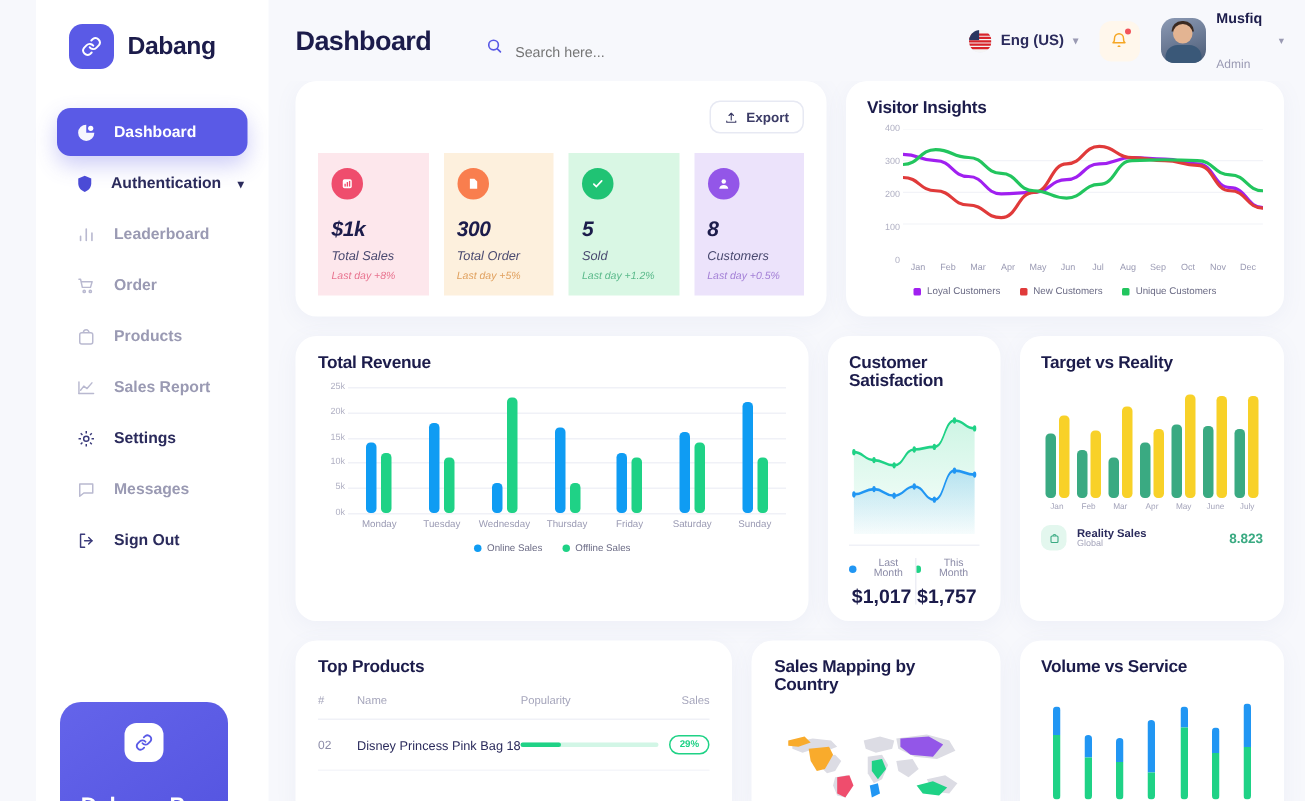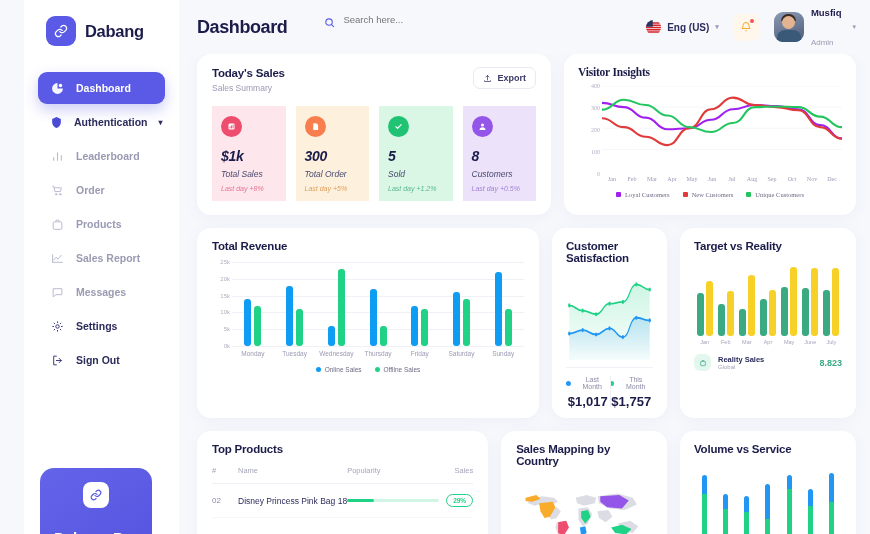--- a/index.html
+++ b/index.html
@@ -50,21 +50,21 @@
     display:flex; align-items:center; justify-content:center; color:#5a5ae6; font-size: 12px;
   }
   .pro-title { color: #fff; font-size: 15px; font-weight: bold; margin-top: 21px; }
 
   
   .main { flex: 1; display: flex; flex-direction: column; min-width: 0; }
   .topbar { height: 54px; display: flex; align-items: center; gap: 14px; padding: 0 14px 0 18px; flex: 0 0 54px; }
   .page-title { font-size: 18px; font-weight: bold; color:#1c1c4b; letter-spacing:-.4px; white-space:nowrap; }
   .search {
     margin-left: 12px; width: 247px; height: 27px; background: #f7f8fc; border-radius: 8px;
-    display: flex; align-items: flex-start; gap: 8px; padding: 0 11px;
+    display: flex; align-items: flex-end; gap: 8px; padding: 0 11px;
   }
   .search input {
     border: 0; outline: 0; background: transparent; font-size: 9.5px; color: #8b8ba7;
     font-family: "Liberation Sans", sans-serif; width: 100%;
   }
   .lang { margin-left: auto; display:flex; align-items:center; gap:6px; font-size:10px; font-weight:bold; color:#2b2b5c; }
   .flag { width: 15px; height: 15px; border-radius: 50%; overflow:hidden; position: relative; background:#eceff6; }
   .bell { width: 27px; height: 27px; border-radius: 8px; background:#fff7ec; display:flex; align-items:center; justify-content:center; position:relative; }
   .bell-dot { position:absolute; top:5px; right:6px; width:4px; height:4px; border-radius:50%; background:#f2545b; }
   .user { display:flex; align-items:center; gap:7px; }
@@ -93,21 +93,21 @@
     font-size: 9px; color:#3b3b66; font-weight:600; background:#fff;
   }
   .stats { display:flex; gap: 10px; margin-top: 13px; }
   .stat { flex:1 1 0; border-radius: 0; padding: 10px 9px 9px; min-width:0;font-style:italic; }
   .stat-ico { width: 21px; height: 21px; border-radius:50%; display:flex; align-items:center; justify-content:center; color:#fff; font-size:9px; }
   .stat-val { font-size: 14px; font-weight: bold; margin-top: 11px; color:#1c1c4b; letter-spacing:-.3px; }
   .stat-lab { font-size: 8.5px; color:#4a4a70; margin-top: 5px; }
   .stat-delta { font-size: 7px; margin-top: 6px; }
 
   
-  .visitor-card { flex: 0 0 292px; padding: 12px 14px 10px; font-family: Liberation Serif, serif; }
+  .visitor-card { flex: 0 0 292px; padding: 12px 14px 10px; }
   .vi-plot { position: relative; height: 88px; margin-top: 8px; }
   .vi-yaxis { position:absolute; left:0; top:0; bottom:0; width: 22px; }
   .vi-yaxis span { position:absolute; right:0; font-size:6px; color:#b0b0c3; transform: translateY(-50%); }
   .vi-svg { position:absolute; left:24px; right:0; top:0; bottom:0; }
   .vi-xaxis { display:flex; margin-left: 24px; margin-top: 2px; }
   .vi-xaxis span { flex:1; text-align:center; font-size:6px; color:#9a9ab3; }
   .legend { display:flex; justify-content:center; gap:13px; margin-top: 9px; }
   .legend-item { display:flex; align-items:center; gap:4px; font-size:6.5px; color:#6b6b85; }
   .legend-sq { width:5px; height:5px; border-radius:1px; }
 
@@ -239,37 +239,37 @@
         <span class="ico">
           <svg width="13" height="13" viewBox="0 0 24 24" fill="none" stroke="#b9b9d0" stroke-width="1.8" stroke-linecap="round" stroke-linejoin="round">
               <path d="M3 19V5"></path>
               <path d="M3 19h18"></path>
               <path d="M5 15l4-5 4 3 6-7"></path>
             </svg>
         </span>
         <span>Sales Report</span>
       </div>
 
-      <div class="nav-item">
-        <span class="ico">
-          <svg width="13" height="13" viewBox="0 0 24 24" fill="none" stroke="#b9b9d0" stroke-width="1.8" stroke-linejoin="round">
-              <path d="M4 5h16v11H9l-5 4z"></path>
-            </svg>
-        </span>
-        <span>Messages</span>
-      </div>
-
       <div class="nav-item dark">
         <span class="ico">
           <svg width="13" height="13" viewBox="0 0 24 24" fill="none" stroke="#3a3a7a" stroke-width="1.8">
               <circle cx="12" cy="12" r="3.2"></circle>
               <path d="M12 2.5v3M12 18.5v3M2.5 12h3M18.5 12h3M5.2 5.2l2.1 2.1M16.7 16.7l2.1 2.1M18.8 5.2l-2.1 2.1M7.3 16.7l-2.1 2.1"></path>
             </svg>
         </span>
         <span>Settings</span>
+      </div>
+
+      <div class="nav-item">
+        <span class="ico">
+          <svg width="13" height="13" viewBox="0 0 24 24" fill="none" stroke="#b9b9d0" stroke-width="1.8" stroke-linejoin="round">
+              <path d="M4 5h16v11H9l-5 4z"></path>
+            </svg>
+        </span>
+        <span>Messages</span>
       </div>
 
       <div class="nav-item dark">
         <span class="ico">
           <svg width="13" height="13" viewBox="0 0 24 24" fill="none" stroke="#3a3a7a" stroke-width="1.8" stroke-linecap="round" stroke-linejoin="round">
               <path d="M10 4H5v16h5"></path>
               <path d="M15 8l4 4-4 4"></path>
               <path d="M19 12H10"></path>
             </svg>
         </span>
@@ -334,24 +334,20 @@
         </div>
         <span style="font-size:7px;color:#9a9ab3;margin-left:4px">▾</span>
       </div>
     </header>
 
     <div class="content">
 
       <div class="row">
         <section class="card sales-card">
           <div class="sales-head">
-            <div>
-              <div class="card-title">Today's Sales</div>
-              <div class="sales-sub">Sales Summary</div>
-            </div>
             <button class="export-btn">
               <svg width="9" height="9" viewBox="0 0 24 24" fill="none" stroke="#3b3b66" stroke-width="2" stroke-linecap="round" stroke-linejoin="round">
                   <path d="M12 16V4"></path>
                   <path d="M8 8l4-4 4 4"></path>
                   <path d="M4 18v2h16v-2"></path>
                 </svg>
               <span>Export</span>
             </button>
           </div>
           <div class="stats" id="stats-container">

